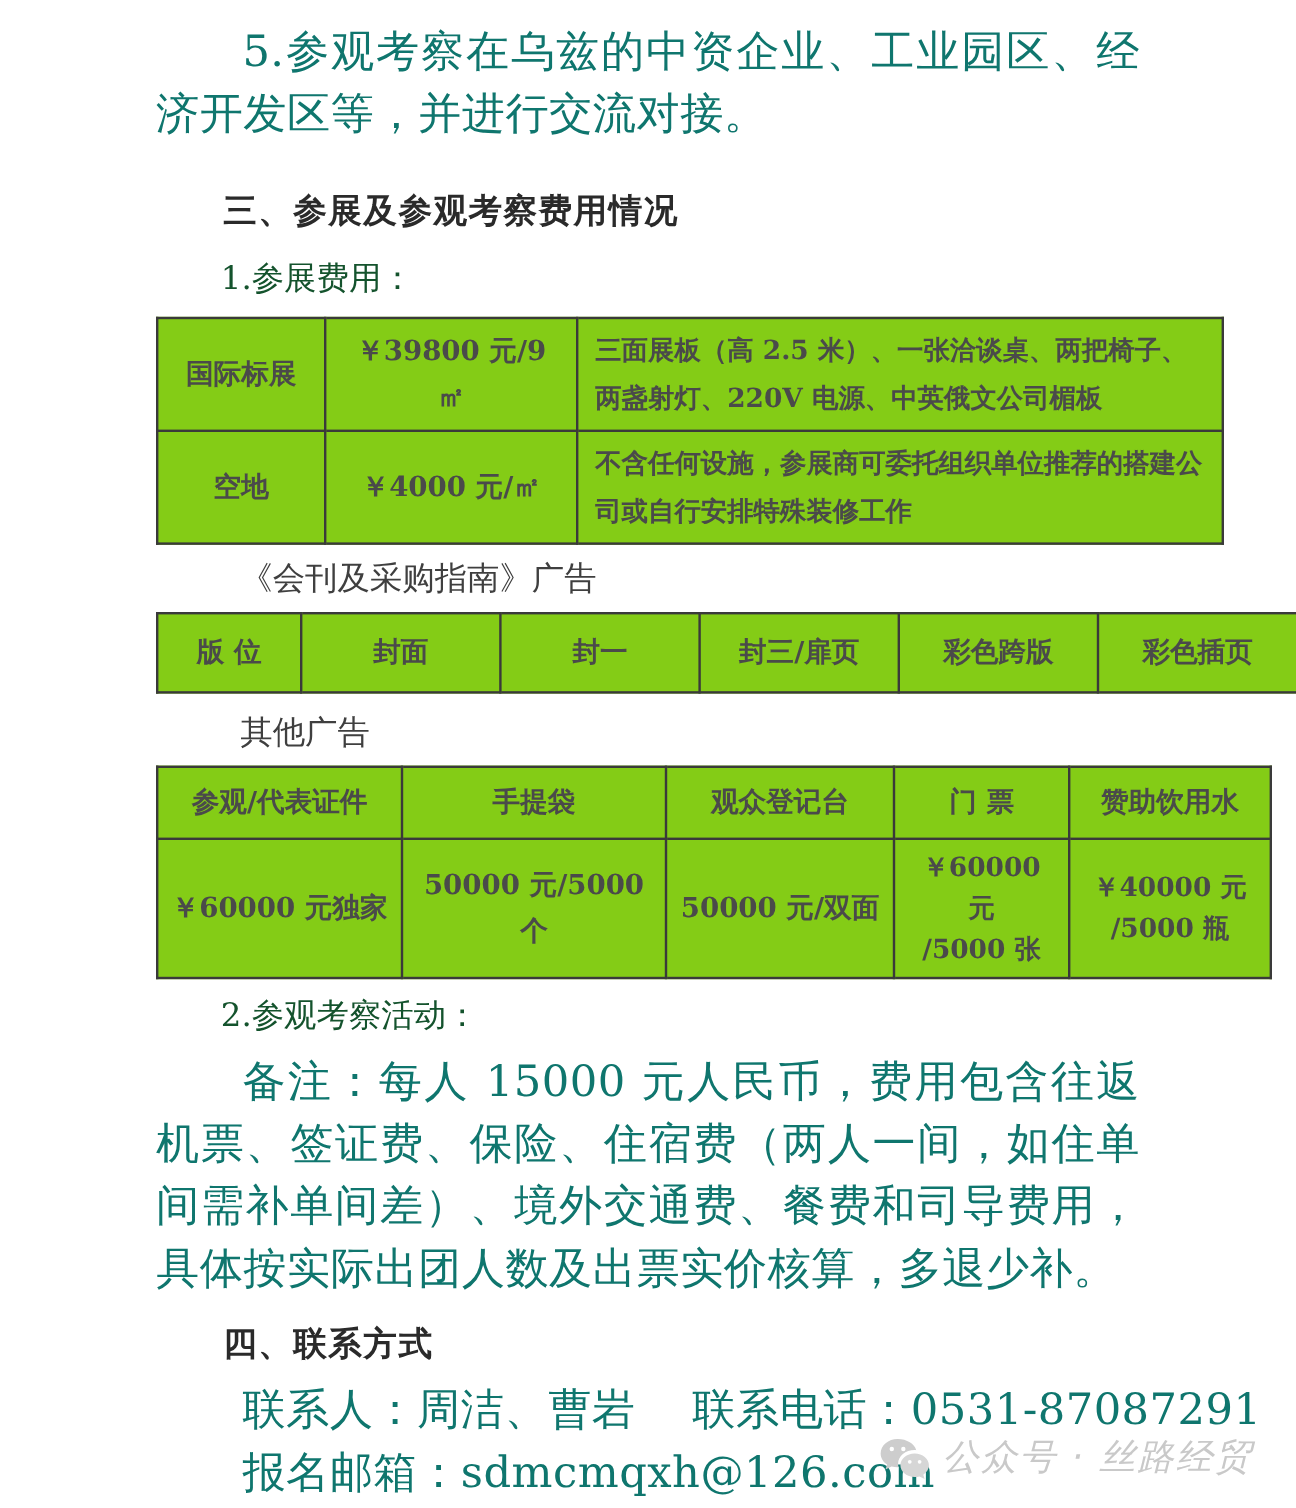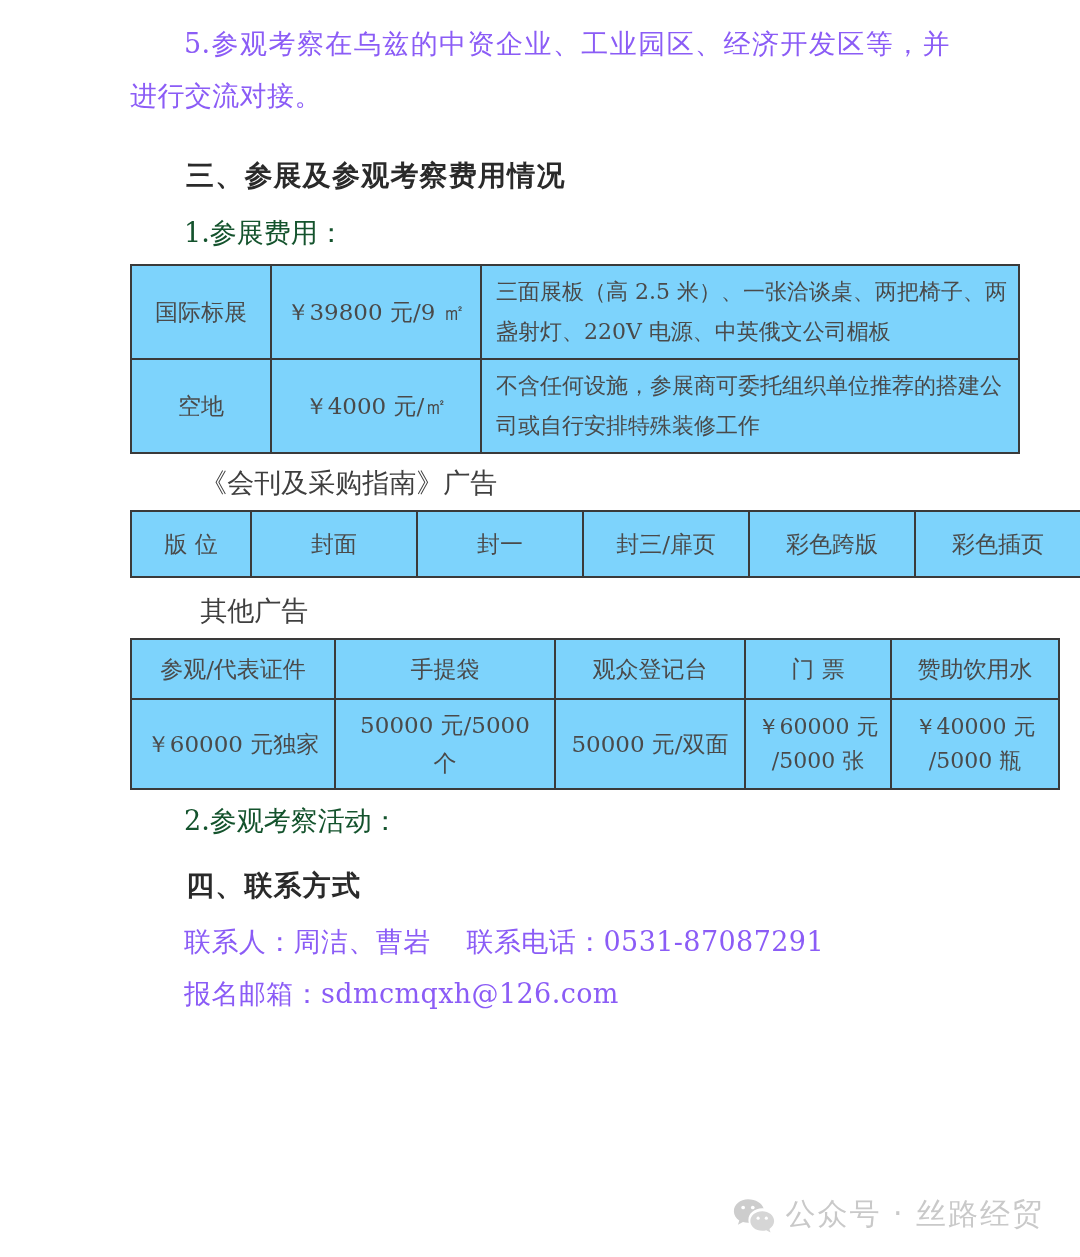--- a/index.html
+++ b/index.html
@@ -19,24 +19,24 @@
     position: absolute;
     left: 0; top: 0;
     width: 1080px;
     height: 1257px;
     box-sizing: border-box;
     padding: 0 130px 0 130px;
   }
 
   
   .para {
-    font-size: 27px;
+    font-size: 36px;
     line-height: 52px;
     letter-spacing: 0.4px;
-    color: #8b5cf6;
+    color: #0f766e;
     margin: 0;
     text-align: justify;
     text-justify: inter-ideograph;
   }
   .para.indent { text-indent: 2em; }
 
   .heading {
     font-size: 28px;
     line-height: 52px;
     font-weight: bold;
@@ -61,21 +61,22 @@
     margin: 0;
     text-indent: 2.6em;
   }
 
   
   table.doc-table {
     border-collapse: collapse;
     width: 820px;
     margin: 0;
     table-layout: fixed;
-    background: #7dd3fc;
+    background: #84cc16;
+    font-weight: bold;
   }
   table.doc-table td {
     border: 2px solid #3a3a3a;
     font-size: 23px;
     line-height: 38px;
     color: #4a4a4a;
     padding: 6px 10px;
     vertical-align: middle;
     text-align: center;
     word-break: break-all;
@@ -111,20 +112,21 @@
 
   
   .watermark {
     position: absolute;
     right: 36px;
     bottom: 22px;
     display: flex;
     align-items: center;
     gap: 10px;
     opacity: 1;
+    font-style: italic;
   }
   .watermark .wm-text {
     font-family: "DejaVu Sans", "Liberation Sans", sans-serif;
     font-size: 30px;
     color: #c9c9c9;
     letter-spacing: 2px;
     white-space: nowrap;
   }
   .wm-logo { width: 42px; height: 36px; display: block; }
 
@@ -212,20 +214,21 @@
       </tr>
     </tbody>
   </table>
 
   <div style="height:6px"></div>
 
   <p class="sublabel">2.参观考察活动：</p>
 
   <div style="height:4px"></div>
 
+  <p class="para indent">备注：每人 15000 元人民币，费用包含往返机票、签证费、保险、住宿费（两人一间，如住单间需补单间差）、境外交通费、餐费和司导费用，具体按实际出团人数及出票实价核算，多退少补。</p>
 
   <div style="height:10px"></div>
 
   <h2 class="heading">四、联系方式</h2>
 
   <div style="height:4px"></div>
 
   <p class="para indent contact-line">联系人：周洁、曹岩    联系电话：0531-87087291</p>
 
   <p class="para indent contact-line">报名邮箱：sdmcmqxh@126.com</p>

